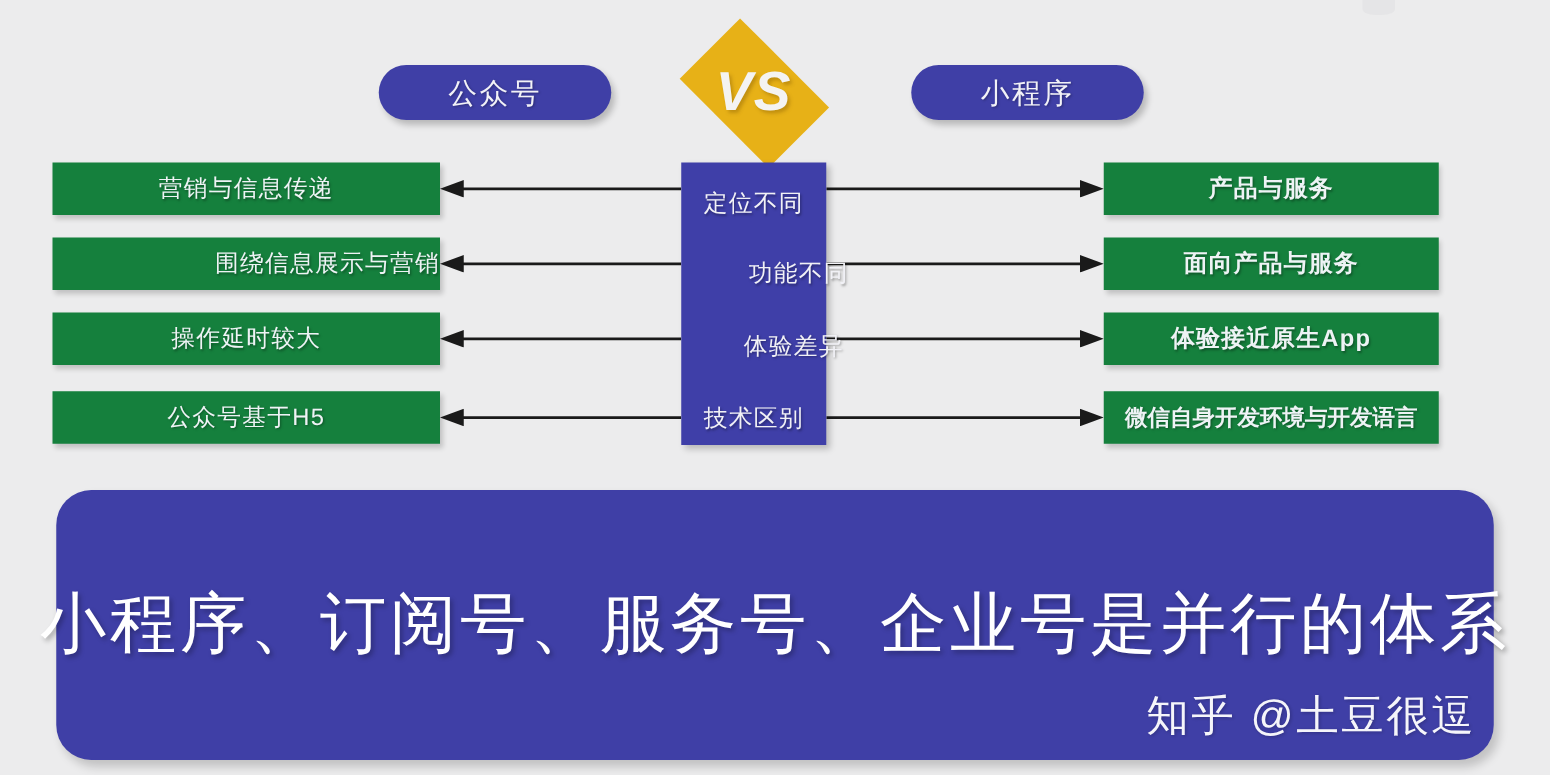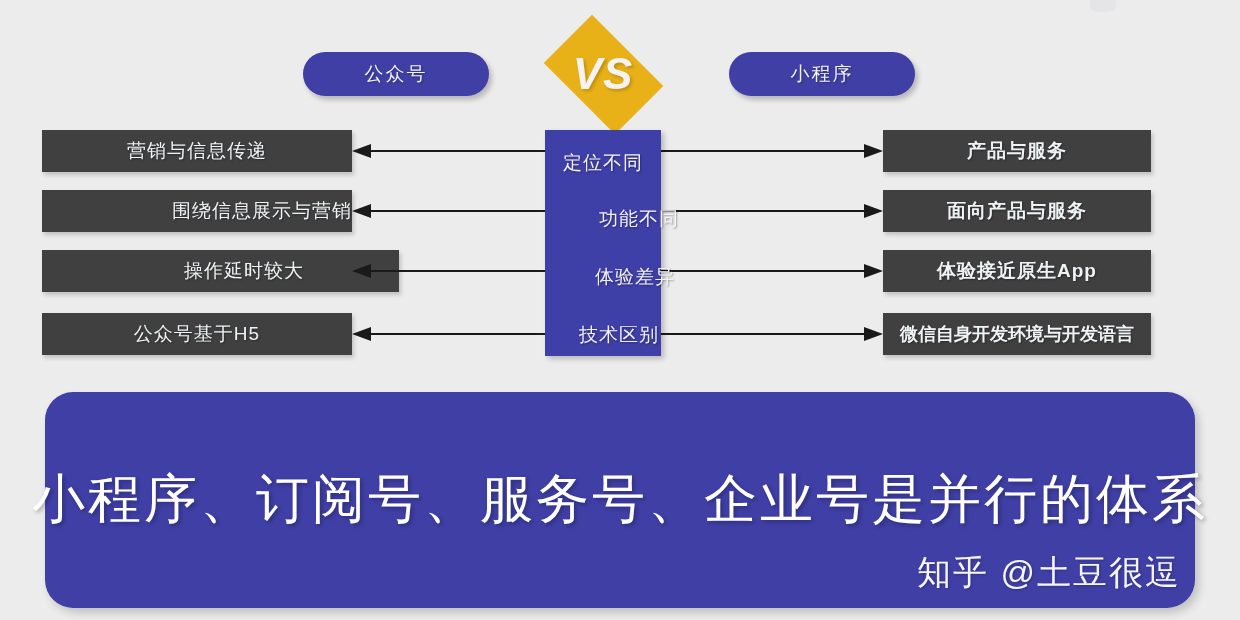--- a/index.html
+++ b/index.html
@@ -26,21 +26,21 @@
     position: absolute;
     top: 52px;
     height: 44px;
     border-radius: 22px;
     background: #3f3fa6;
     box-shadow: 3px 4px 5px rgba(0,0,0,0.22);
     display: flex;
     align-items: center;
     justify-content: center;
     color: #f2f2f7;
-    font-size: 19px;
+    font-size: 23px;
     letter-spacing: 2px;
     font-weight: 500;
     text-shadow: 1px 1px 2px rgba(0,0,0,0.30);
   }
   #pill-left  { left: 303px; width: 186px; }
   #pill-right { left: 729px; width: 186px; }
 
   .diamond-wrap {
     position: absolute;
     left: 503px;
@@ -73,21 +73,21 @@
     font-weight: bold;
     font-style: italic;
     letter-spacing: 1px;
     text-shadow: 2px 2px 3px rgba(120,80,0,0.35);
   }
 
   
   .side-box {
     position: absolute;
     height: 42px;
-    background: #404040;
+    background: #15803d;
     box-shadow: 2px 3px 4px rgba(0,0,0,0.18);
     display: flex;
     align-items: center;
     justify-content: center;
     color: #eef3f5;
     font-size: 19px;
     letter-spacing: 1px;
     text-shadow: 1px 1px 2px rgba(0,0,0,0.35);
     white-space: nowrap;
   }
@@ -193,21 +193,21 @@
   <div class="pill" id="pill-right">
     <span>小程序</span>
   </div>
 
   <div class="side-box left" style="top:130px;">
     <span>营销与信息传递</span>
   </div>
   <div class="side-box left" style="top:190px;justify-content:flex-end;">
     <span>围绕信息展示与营销</span>
   </div>
-  <div class="side-box left" style="top:250px;padding-left:47px;">
+  <div class="side-box left" style="top:250px;">
     <span>操作延时较大</span>
   </div>
   <div class="side-box left" style="top:313px;justify-content:center;">
     <span>公众号基于H5</span>
   </div>
 
   <div class="side-box right" style="top:130px;">
     <span>产品与服务</span>
   </div>
   <div class="side-box right" style="top:190px;">
@@ -267,21 +267,21 @@
     <svg width="222" height="14" viewBox="0 0 222 14">
       <line x1="0" y1="7" x2="206" y2="7" stroke="#1a1a1a" stroke-width="2.2"></line>
       <polygon points="222,7 203,0 203,14" fill="#1a1a1a"></polygon>
     </svg>
   </div>
 
   <div class="center-col">
     <div class="center-label" style="top:12px;">定位不同</div>
     <div class="center-label" style="top:68px;padding-left:36px;">功能不同</div>
     <div class="center-label" style="top:126px;margin-left:32px;">体验差异</div>
-    <div class="center-label" style="top:184px;padding-left:16px;">技术区别</div>
+    <div class="center-label" style="top:184px;">技术区别</div>
   </div>
 
   <div id="banner">
     <div id="banner-text">小程序、订阅号、服务号、企业号是并行的体系</div>
     <div id="watermark">知乎 @土豆很逗</div>
   </div>
 
 </div>
 
 </body></html>

